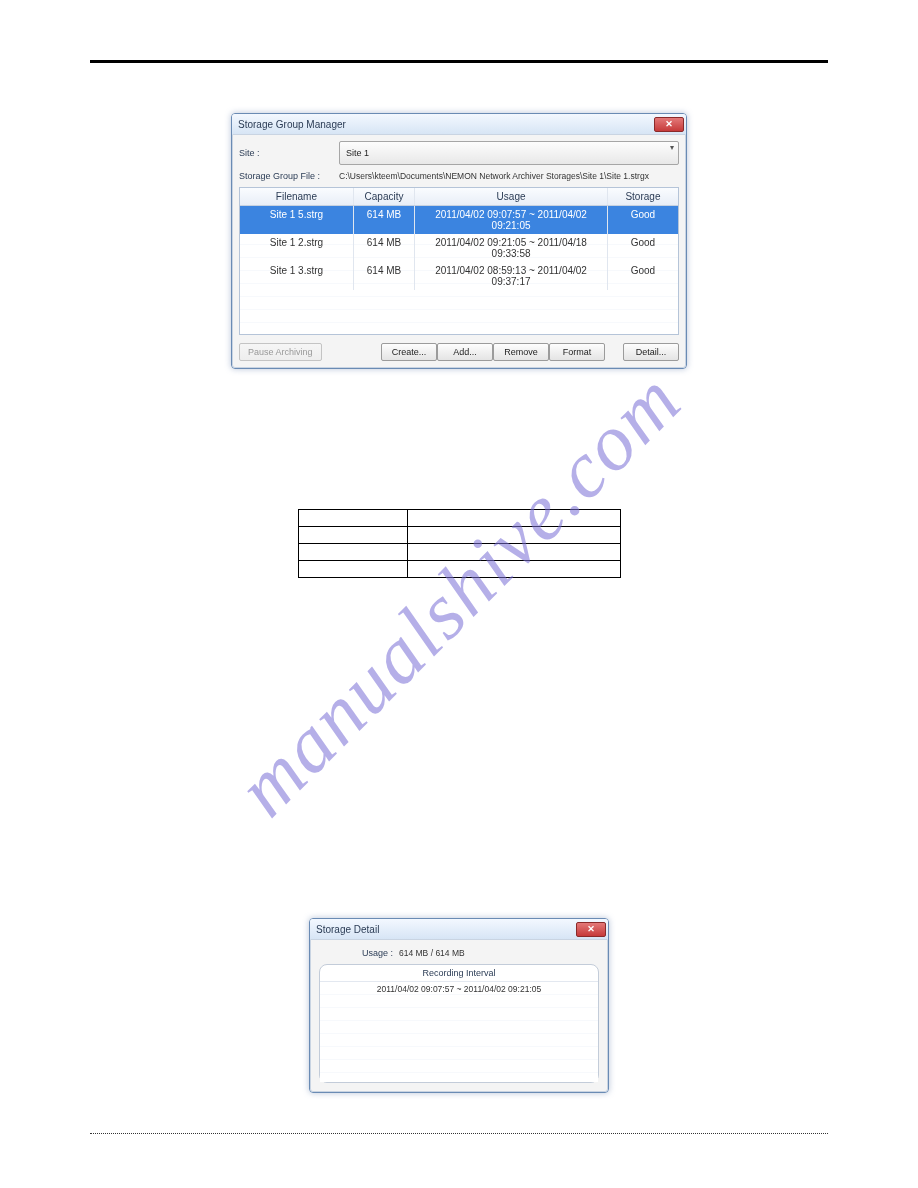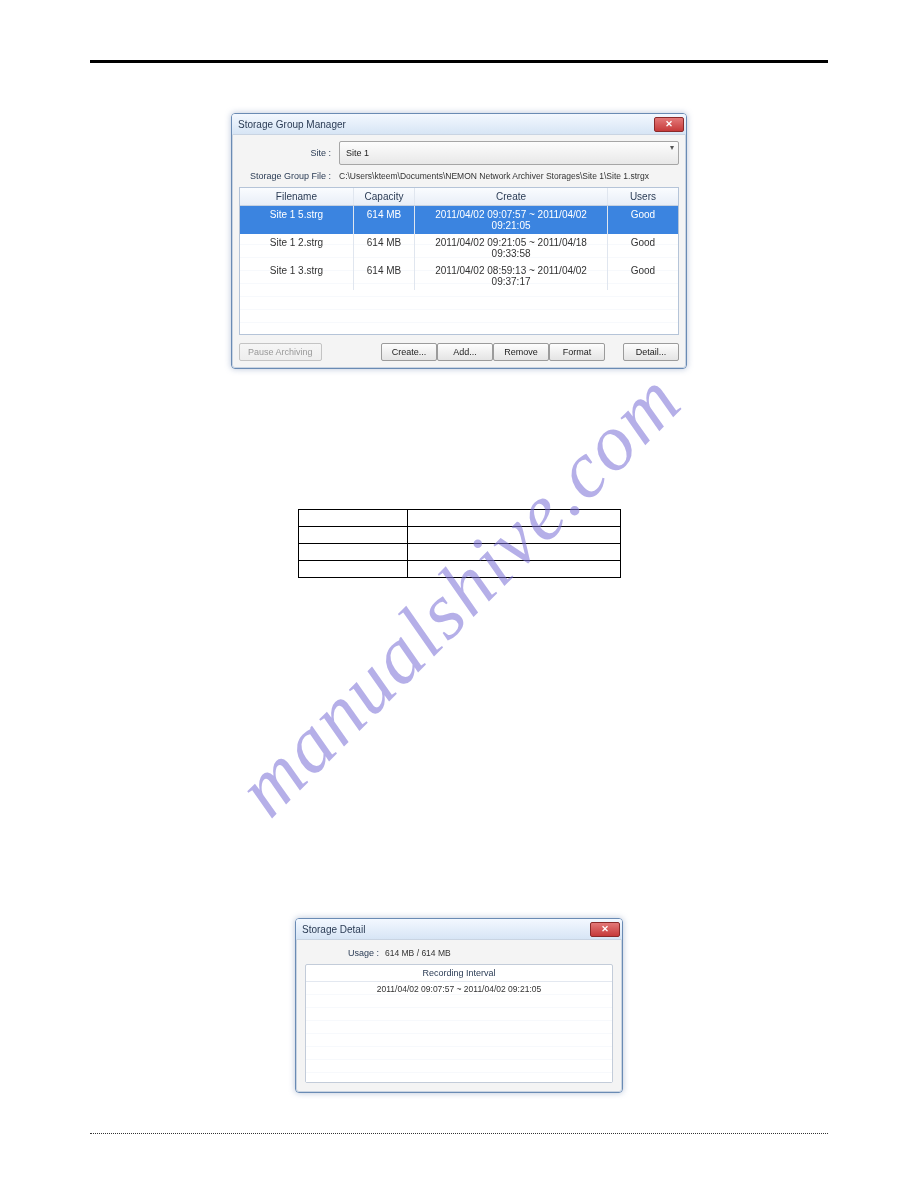--- a/index.html
+++ b/index.html
@@ -59,21 +59,21 @@
   .dialog-body {
     background: #f4f4f4;
     border: 1px solid #c9d4e2;
     border-radius: 0 0 3px 3px;
     padding: 6px;
   }
 
   
   .sgm { width: 456px; margin: 0 auto; }
   .form-row { display: flex; align-items: center; margin-bottom: 6px; font-size: 9px; color: #333; }
-  .form-label { width: 100px; text-align: right; padding-right: 8px; color: #2b3c55; }
+  .form-label { width: 100px; text-align: left; padding-right: 8px; color: #2b3c55; }
   .dropdown {
     flex: 1;
     height: 24px;
     background: linear-gradient(#fdfdfd,#e8e8e8);
     border: 1px solid #a6a6a6;
     border-radius: 2px;
     padding: 0 14px 0 6px;
     font-size: 9px; color: #222;
     position: relative;
     display: flex; align-items: center;
@@ -127,27 +127,27 @@
     width: 323px;
     border-collapse: collapse;
   }
   .doc-table td {
     border: 1px solid #000;
     height: 17px;
   }
   .doc-table td:first-child { width: 34%; }
 
   
-  .sd { width: 328px; margin: 340px auto 0 auto; }
+  .sd { width: 300px; margin: 340px auto 0 auto; }
   .sd .dialog-body { padding: 8px; }
   .sd .kv { font-size: 9px; color:#2b3c55; margin-bottom: 6px; display:flex; }
   .sd .kv .k { width: 80px; text-align:right; padding-right:6px; }
   .sd .kv .v { color:#333; font-size:8.5px; }
   .sd .panel {
-    border:1px solid #c3ccd9; background:#fff; border-radius:2px;
+    border:1px solid #c3ccd9; background:#fff; border-radius:8px;
     padding: 0;
   }
   .sd .panel-h { text-align:center; font-size:9px; color:#2b3c55; padding:3px 0; border-bottom:1px solid #e3e8f0; }
   .sd .panel-body { height: 100px; font-size:8.5px; color:#333; background: repeating-linear-gradient(#fff,#fff 12px,#f7f9fc 12px,#f7f9fc 13px); }
   .sd .panel-row { padding: 2px 6px; text-align:center; }
 
   .dotted-rule { margin: 40px 90px 0 90px; border-bottom: 1px dotted #333; }
 </style>
 </head>
 <body>
@@ -171,22 +171,22 @@
       </div>
       <div class="form-row">
         <div class="form-label">Storage Group File :</div>
         <div class="static-path">C:\Users\kteem\Documents\NEMON Network Archiver Storages\Site 1\Site 1.strgx</div>
       </div>
 
       <div class="grid">
         <div class="grid-header">
           <div class="col-file">Filename</div>
           <div class="col-cap">Capacity</div>
-          <div class="col-per">Create</div>
-          <div class="col-stat">Users</div>
+          <div class="col-per">Usage</div>
+          <div class="col-stat">Storage</div>
         </div>
         <div class="grid-body">
           <div class="grid-row sel">
             <div class="col-file">Site 1 5.strg</div>
             <div class="col-cap">614 MB</div>
             <div class="col-per">2011/04/02 09:07:57 ~ 2011/04/02 09:21:05</div>
             <div class="col-stat">Good</div>
           </div>
           <div class="grid-row">
             <div class="col-file">Site 1 2.strg</div>

